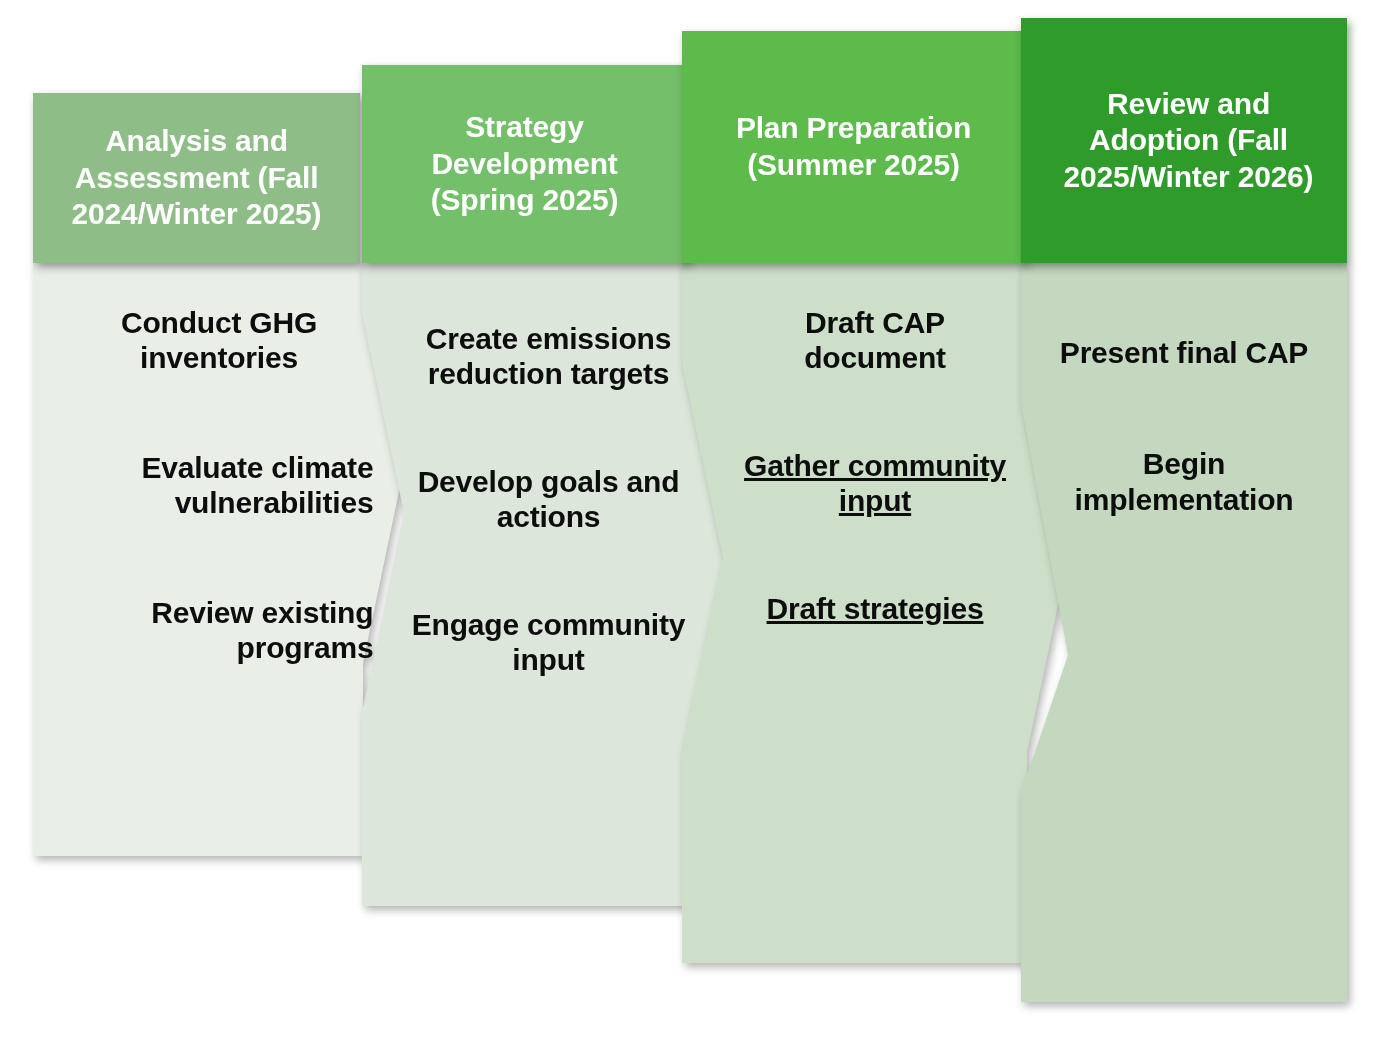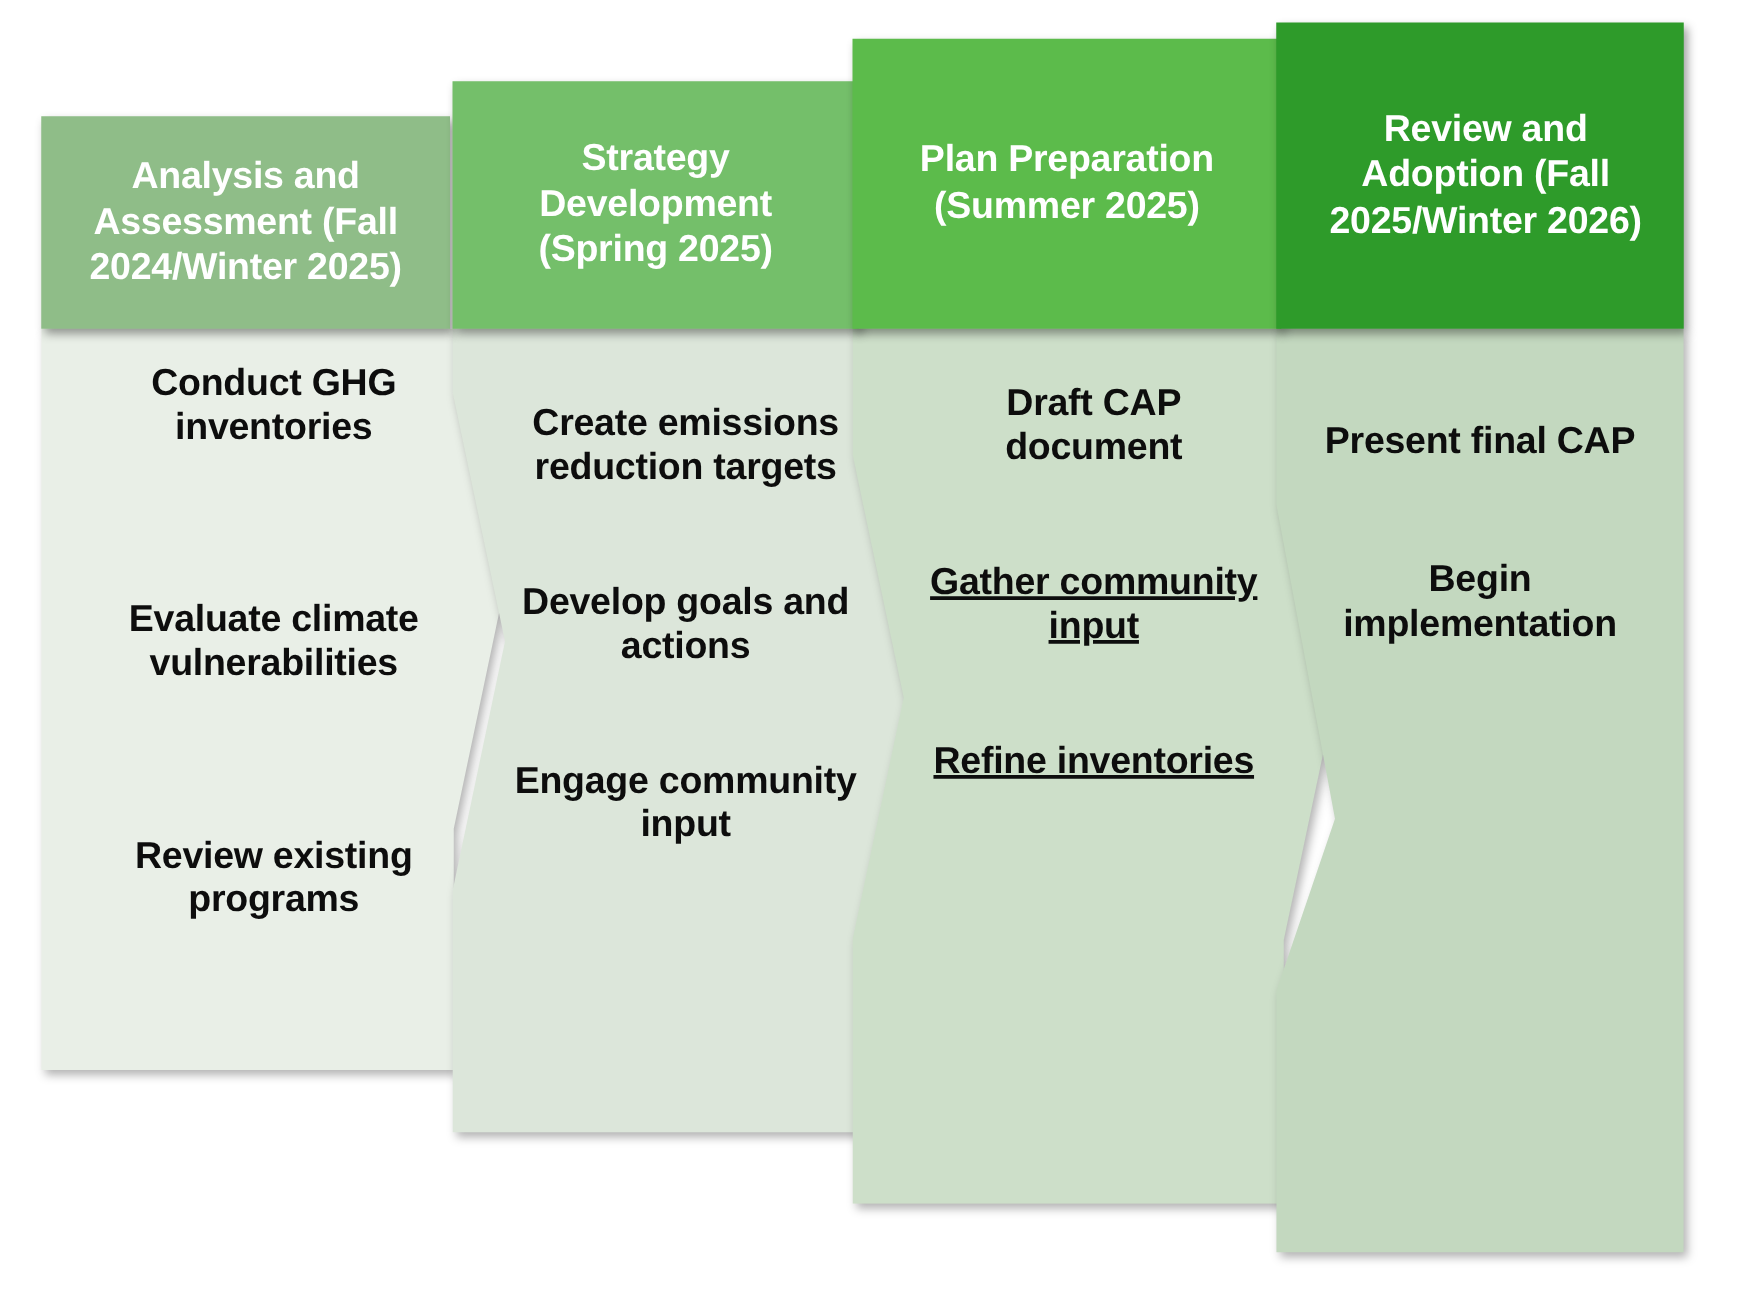--- a/index.html
+++ b/index.html
@@ -63,39 +63,39 @@
   }
   .task {
     width: 78%;
     margin: 0 auto;
   }
 
   
   
   #hdr-0 { left: 33px;   top: 93px;  width: 327px; height: 170px; }
   #bdy-0 { left: 33px;   top: 263px; width: 372px; height: 593px; }
-  #bdy-0 .phase-body-inner { padding: 26px 0 0 0; gap: 44px; }
+  #bdy-0 .phase-body-inner { padding: 42px 0 0 0; }
 
   
   #hdr-1 { left: 362px;  top: 65px;  width: 325px; height: 198px; }
   #bdy-1 { left: 362px;  top: 263px; width: 373px; height: 807px; }
   #bdy-1 .phase-body-inner { padding: 58px 0 0 0; }
 
   
   #hdr-2 { left: 682px;  top: 31px;  width: 343px; height: 232px; justify-content: flex-end; }
   #bdy-2 { left: 682px;  top: 263px; width: 386px; height: 700px; }
   #bdy-2 .phase-body-inner { padding: 42px 0 0 0; }
 
   
   #hdr-3 { left: 1021px; top: 18px;  width: 326px; height: 245px; }
   #bdy-3 { left: 1021px; top: 263px; width: 326px; height: 898px; }
   #bdy-3 .phase-body-inner { padding: 72px 0 0 0; }
 
   
-  #bdy-0 .task + .task { margin-top: 74px; }
+  #bdy-0 .task + .task { margin-top: 74px; text-align: right; }
   #bdy-1 .task + .task { margin-top: 72px; }
   #bdy-2 .task + .task { margin-top: 72px; text-decoration: underline; }
   #bdy-3 .task + .task { margin-top: 76px; }
 
   #bdy-0 .task { width: 83%; }
   #bdy-1 .task { width: 80%; }
   #bdy-2 .task { width: 72%; }
   #bdy-3 .task { width: 82%; }
 </style>
 </head>
@@ -131,21 +131,21 @@
     <span class="phase-header-text">Strategy Development (Spring 2025)</span>
   </div>
 
   <div class="phase-body" id="bdy-2">
     <svg width="386" height="700" viewBox="0 0 386 700" preserveAspectRatio="none" style="display:block">
       <path id="shape-2" d="M0,0 L345,0 L386,295 L345,489 L345,700 L0,700 L0,489 L41,295 L0,100 Z" fill="#cddfc9"></path>
     </svg>
     <div class="phase-body-inner">
       <div class="task">Draft CAP document</div>
       <div class="task">Gather community input</div>
-      <div class="task">Refine inventories</div>
+      <div class="task">Draft strategies</div>
     </div>
   </div>
   <div class="phase-header" id="hdr-2" style="background: rgb(92, 187, 75);">
     <span class="phase-header-text">Plan Preparation (Summer 2025)</span>
   </div>
 
   <div class="phase-body" id="bdy-3">
     <svg width="326" height="739" viewBox="0 0 326 739" preserveAspectRatio="none" style="display:block">
       <path id="shape-3" d="M0,0 L326,0 L326,739 L0,739 L0,530 L47,392 L0,140 Z" fill="#c3d8bf"></path>
     </svg>

